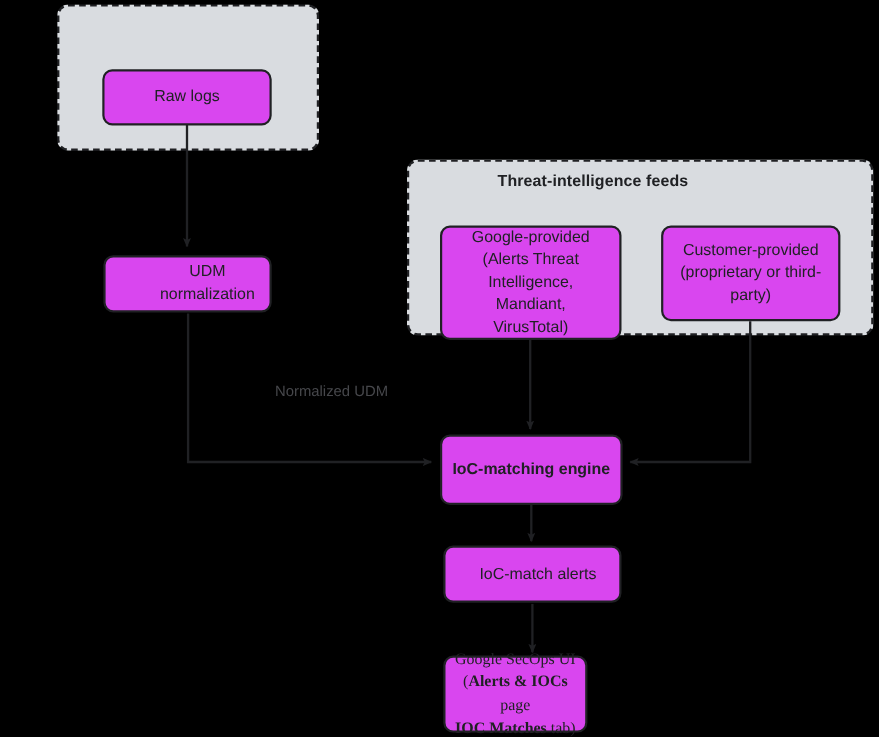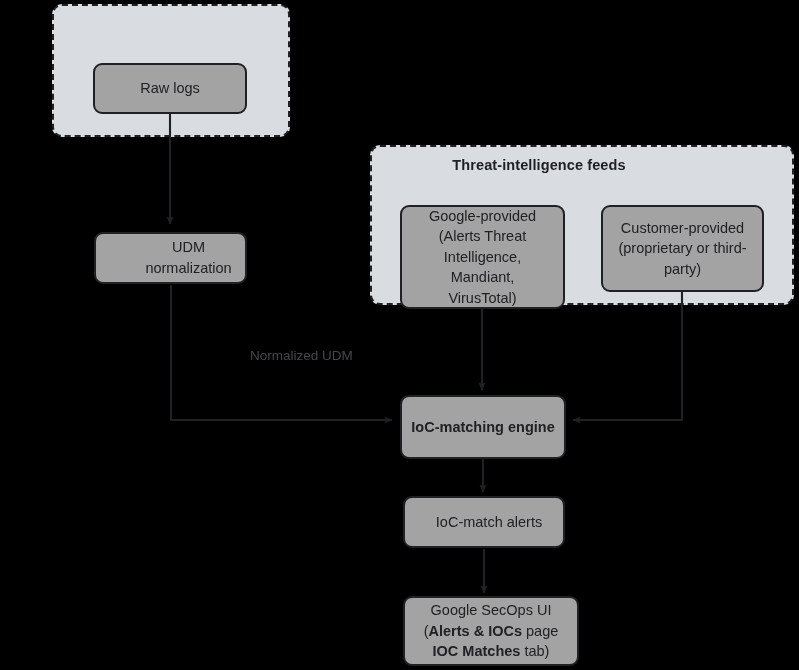--- a/index.html
+++ b/index.html
@@ -29,21 +29,21 @@
     right: 0;
     text-align: center;
     font-size: 14.5px;
     font-weight: bold;
     color: #202124;
     letter-spacing: 0.1px;
   }
   
   .node {
     position: absolute;
-    background: #a3a3a3;
+    background: #d946ef;
     border: 2.2px solid #202124;
     border-radius: 9px;
     box-sizing: border-box;
     display: flex;
     align-items: center;
     justify-content: center;
     text-align: center;
     color: #202124;
     font-size: 14.5px;
     line-height: 1.42;
@@ -127,21 +127,21 @@
   </div>
 
   <div class="node" style="left:400px; top:395px; width:166px; height:64px;font-weight:bold;">
     <span class="txt">IoC-matching engine</span>
   </div>
 
   <div class="node" style="left:403px; top:496px; width:162px; height:52px;padding-left:18px;">
     <span class="txt">IoC-match alerts</span>
   </div>
 
-  <div class="node" style="left:403px; top:596px; width:176px; height:70px;">
+  <div class="node" style="left:403px; top:596px; width:131px; height:70px;font-family:Liberation Serif, serif;">
     <span class="txt">
       <span>Google SecOps UI</span><br>
       <span>(</span><b>Alerts &amp; IOCs</b><span> page</span><br>
       <b>IOC Matches</b><span> tab)</span>
     </span>
   </div>
 
 </div>
 
 </body></html>

